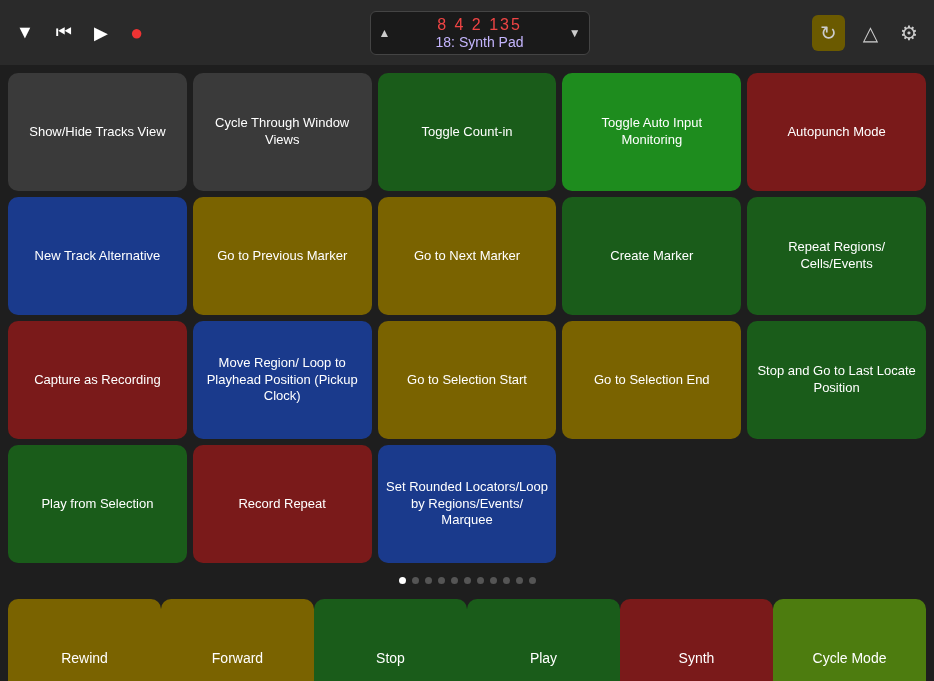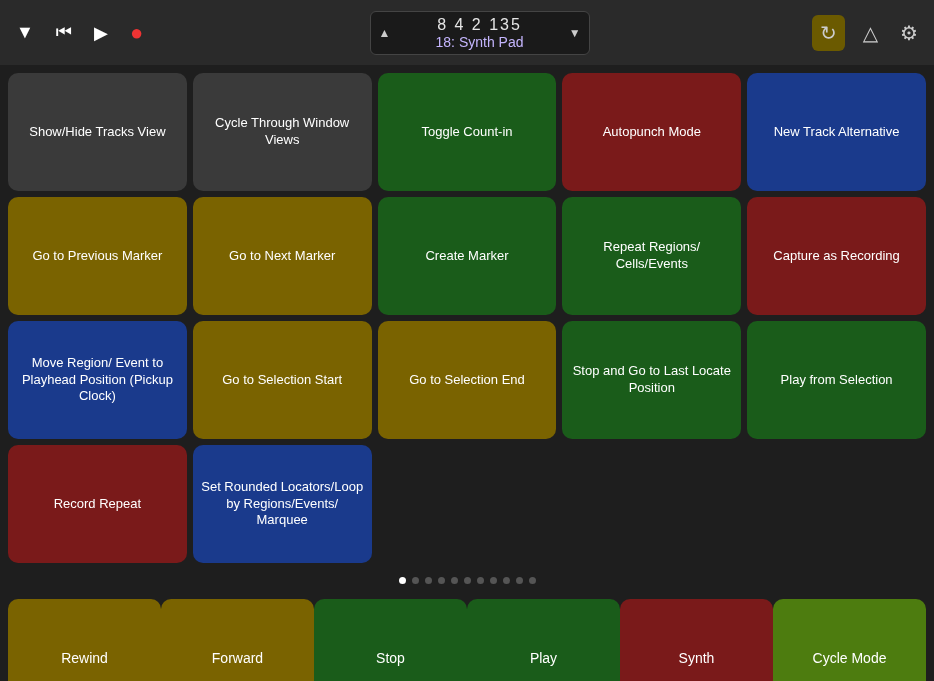--- a/index.html
+++ b/index.html
@@ -66,21 +66,21 @@
       position: absolute;
       right: 8px;
       top: 50%;
       transform: translateY(-50%);
       font-size: 12px;
       color: #ccc;
     }
     .time-code {
       font-size: 16px;
       font-weight: 500;
-      color: #e5e5e5;
+      color: #ef4444;
       letter-spacing: 2px;
     }
     .track-name {
       font-size: 14px;
       color: #c4b5fd;
     }
     .top-bar-right {
       display: flex;
       align-items: center;
       gap: 14px;
@@ -220,33 +220,35 @@
   </div>
 </div>
 
 <div class="grid-area">
   <div class="grid" id="main-grid">
   <div class="cell gray">Show/Hide
 Tracks View</div>
       <div class="cell gray">Cycle Through
 Window Views</div>
       <div class="cell green">Toggle Count-in</div>
+      <div class="cell green-bright">Toggle Auto
+Input Monitoring</div>
       <div class="cell red">Autopunch Mode</div>
       <div class="cell blue">New Track
 Alternative</div>
       <div class="cell gold">Go to Previous
 Marker</div>
       <div class="cell gold">Go to Next Marker</div>
       <div class="cell green">Create Marker</div>
       <div class="cell green">Repeat Regions/
 Cells/Events</div>
       <div class="cell red">Capture
 as Recording</div>
       <div class="cell blue">Move Region/
-Event to Playhead
+Loop to Playhead
 Position (Pickup
 Clock)</div>
       <div class="cell gold">Go to Selection
 Start</div>
       <div class="cell gold">Go to Selection
 End</div>
       <div class="cell green">Stop and Go to
 Last Locate
 Position</div>
       <div class="cell green">Play from

